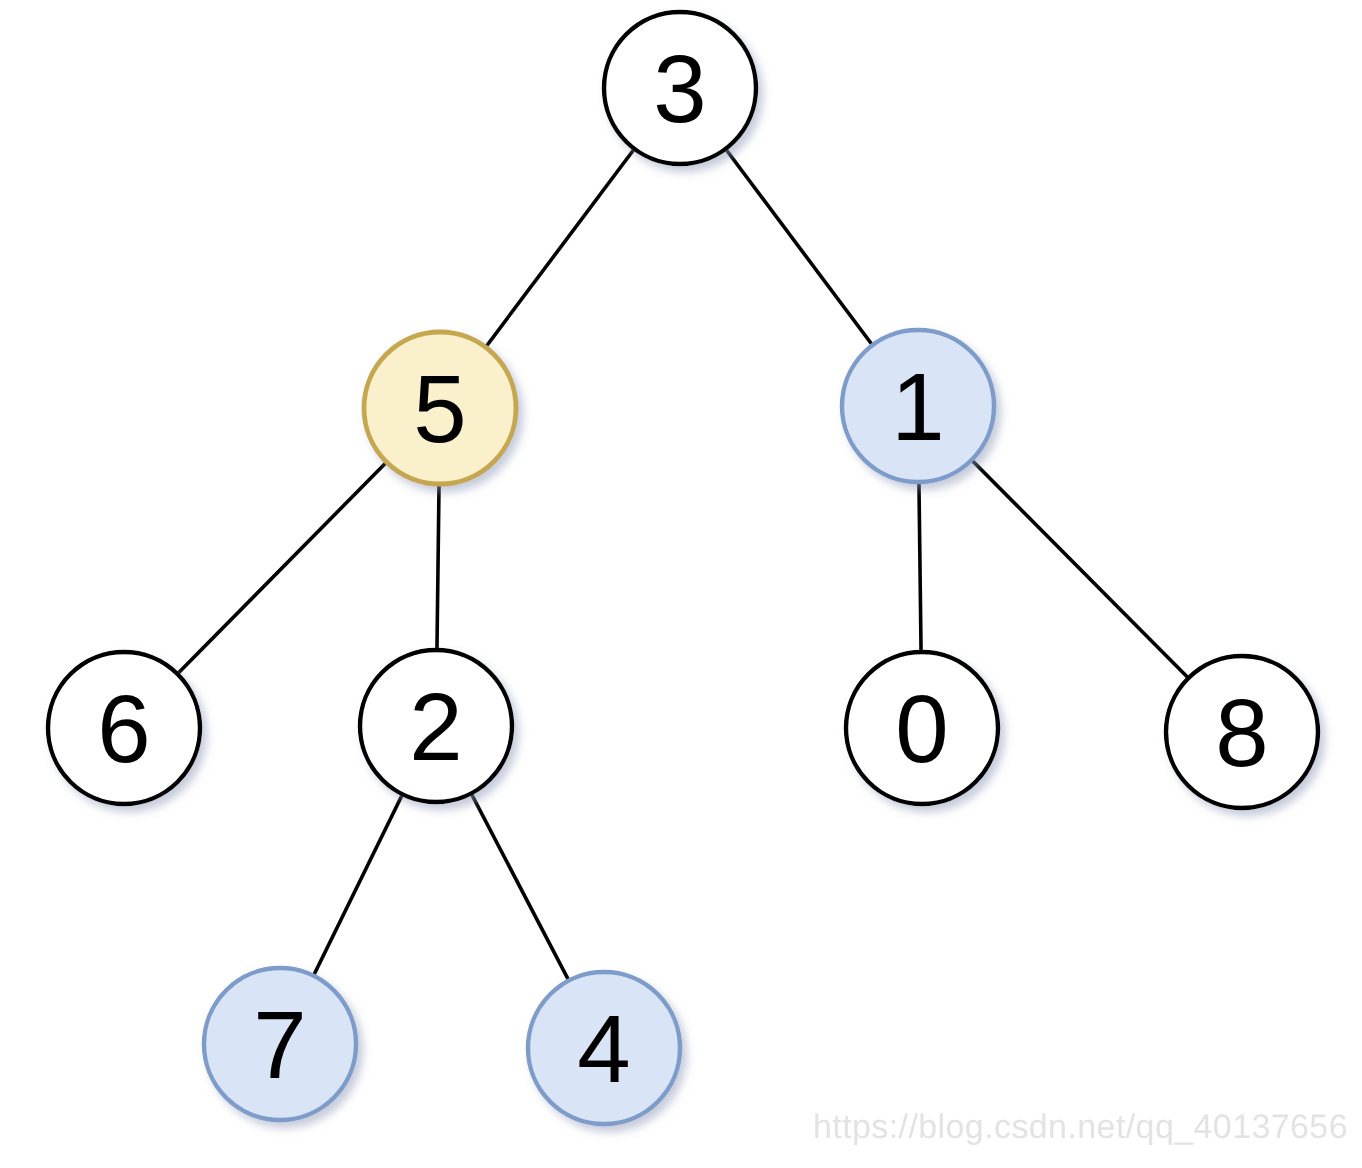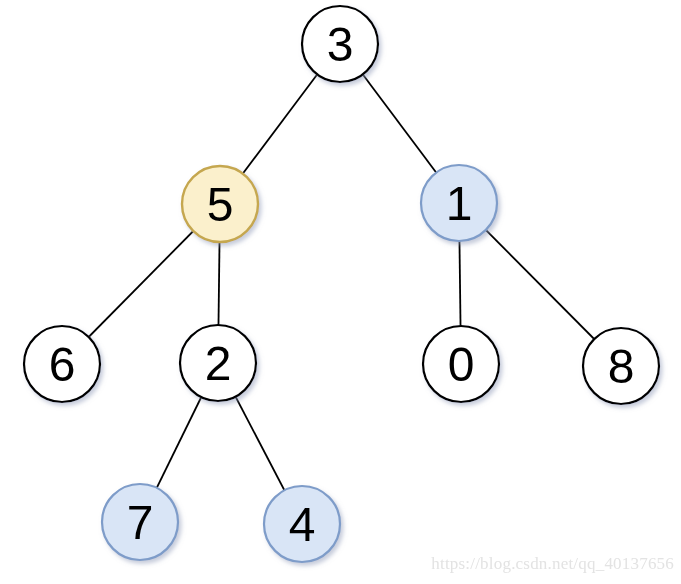--- a/index.html
+++ b/index.html
@@ -87,14 +87,14 @@
         <g>
           <circle cx="140" cy="522" r="38" fill="#d9e5f6" stroke="#7e9cc9" stroke-width="2.2" filter="url(#node-shadow)"></circle>
           <text x="140" y="539" fill="#000000">7</text>
         </g>
         <g>
           <circle cx="302" cy="524" r="38" fill="#d9e5f6" stroke="#7e9cc9" stroke-width="2.2" filter="url(#node-shadow)"></circle>
           <text x="302" y="541" fill="#000000">4</text>
         </g>
       </g>
   </svg>
-  <div class="watermark" style="color: rgb(227, 227, 227); font-family: Liberation Serif, serif;">https://blog.csdn.net/qq_40137656</div>
+  <div class="watermark" style="color: rgb(227, 227, 227);">https://blog.csdn.net/qq_40137656</div>
 </div>
 
 </body></html>

